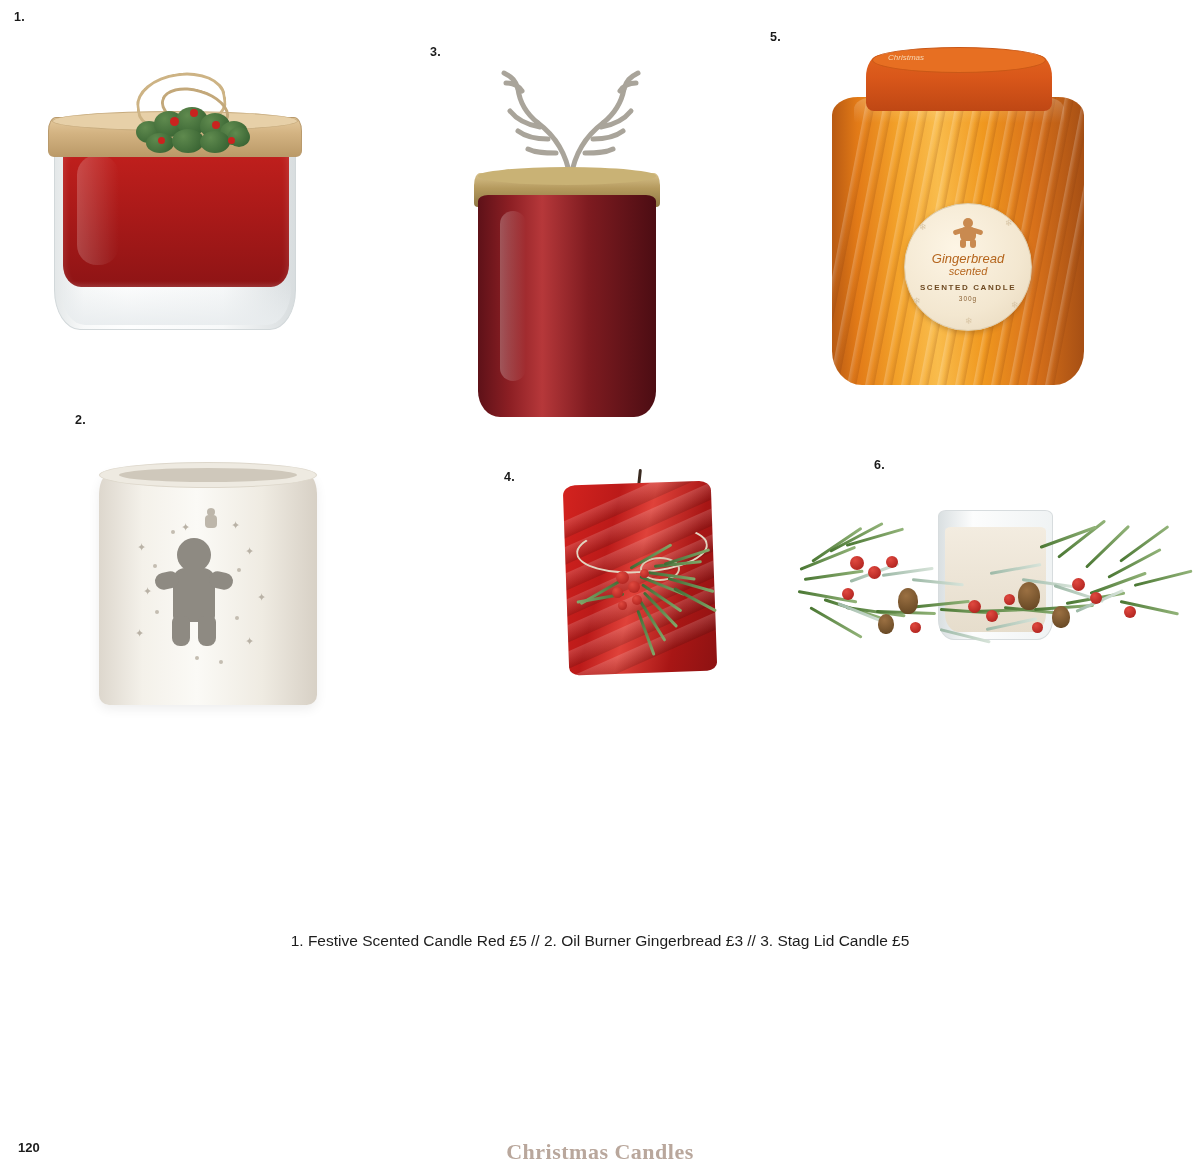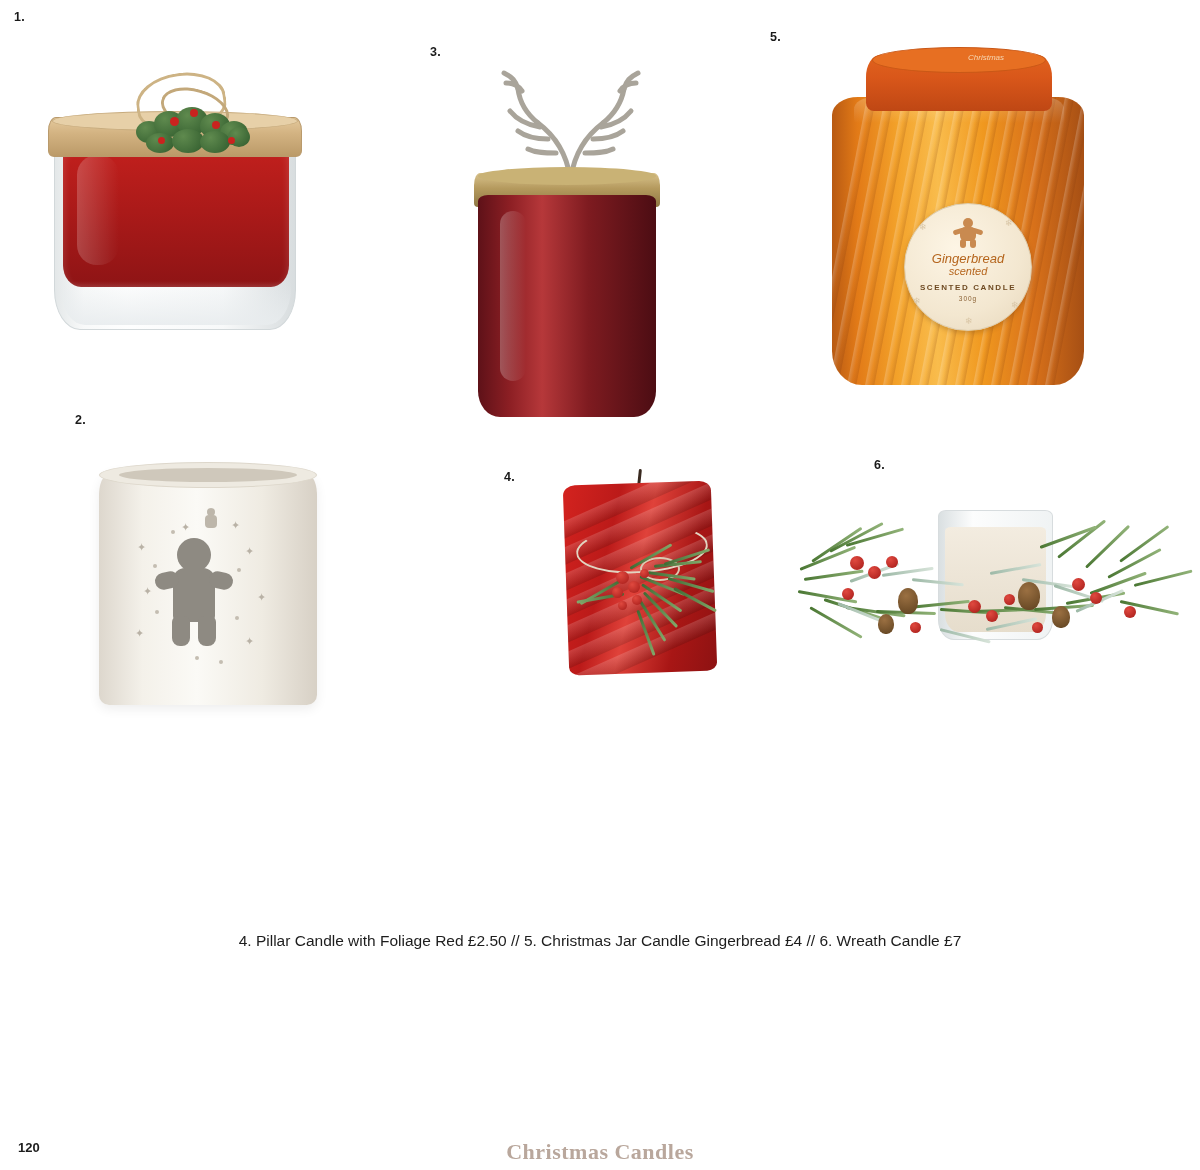--- a/index.html
+++ b/index.html
@@ -236,21 +236,21 @@
     position: absolute; left: 46px; top: 10px; width: 186px; height: 56px;
     background: linear-gradient(to bottom, #e0631d 0%, #d9571a 40%, #bf4714 100%);
     border-radius: 14px 14px 8px 8px / 22px 22px 8px 8px;
   }
   .ojar-lid-top {
     position: absolute; left: 52px; top: 2px; width: 174px; height: 26px;
     background: #e76f22; border-radius: 50%;
     border: 1px solid #c95817;
   }
   .ojar-lid-txt {
-    position: absolute; left: 76px; top: 8px; width: 108px; text-align: right;
+    position: absolute; left: 68px; top: 8px; width: 108px; text-align: left;
     font-size: 8px; font-style: italic; color: #f7d8b4;
   }
   .ojar-neck {
     position: absolute; left: 34px; top: 52px; width: 210px; height: 26px;
     background: linear-gradient(to bottom, rgba(255,255,255,0.22), rgba(255,255,255,0));
     border-radius: 20px 20px 4px 4px / 12px 12px 4px 4px;
   }
   .medal {
     position: absolute; left: 84px; top: 158px; width: 128px; height: 128px;
     border-radius: 50%;
@@ -574,19 +574,19 @@
       <div class="w-berry" style="left:242px; top:78px; width:11px; height:11px;"></div>
 
       <div class="w-cone" style="left:108px; top:44px; width:20px; height:26px;"></div>
       <div class="w-cone" style="left:228px; top:38px; width:22px; height:28px;"></div>
       <div class="w-cone" style="left:262px; top:62px; width:18px; height:22px;"></div>
       <div class="w-cone" style="left:88px;  top:70px; width:16px; height:20px;"></div>
     </div>
   </div>
 
   <div class="caption">
-    <span class="ln">4. Pillar Candle with Foliage Red £2.50 // 5. Christmas Jar Candle Gingerbread £4 // 6. Wreath Candle £7</span>
+    <span class="ln">1. Festive Scented Candle Red £5 // 2. Oil Burner Gingerbread £3 // 3. Stag Lid Candle £5</span>
   </div>
 
   <div class="page-num">120</div>
   <div class="footer-title">Christmas Candles</div>
 
 </div>
 
 </body></html>

